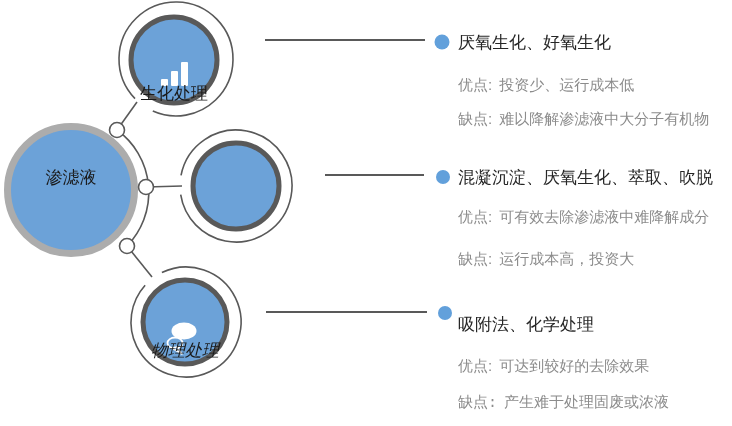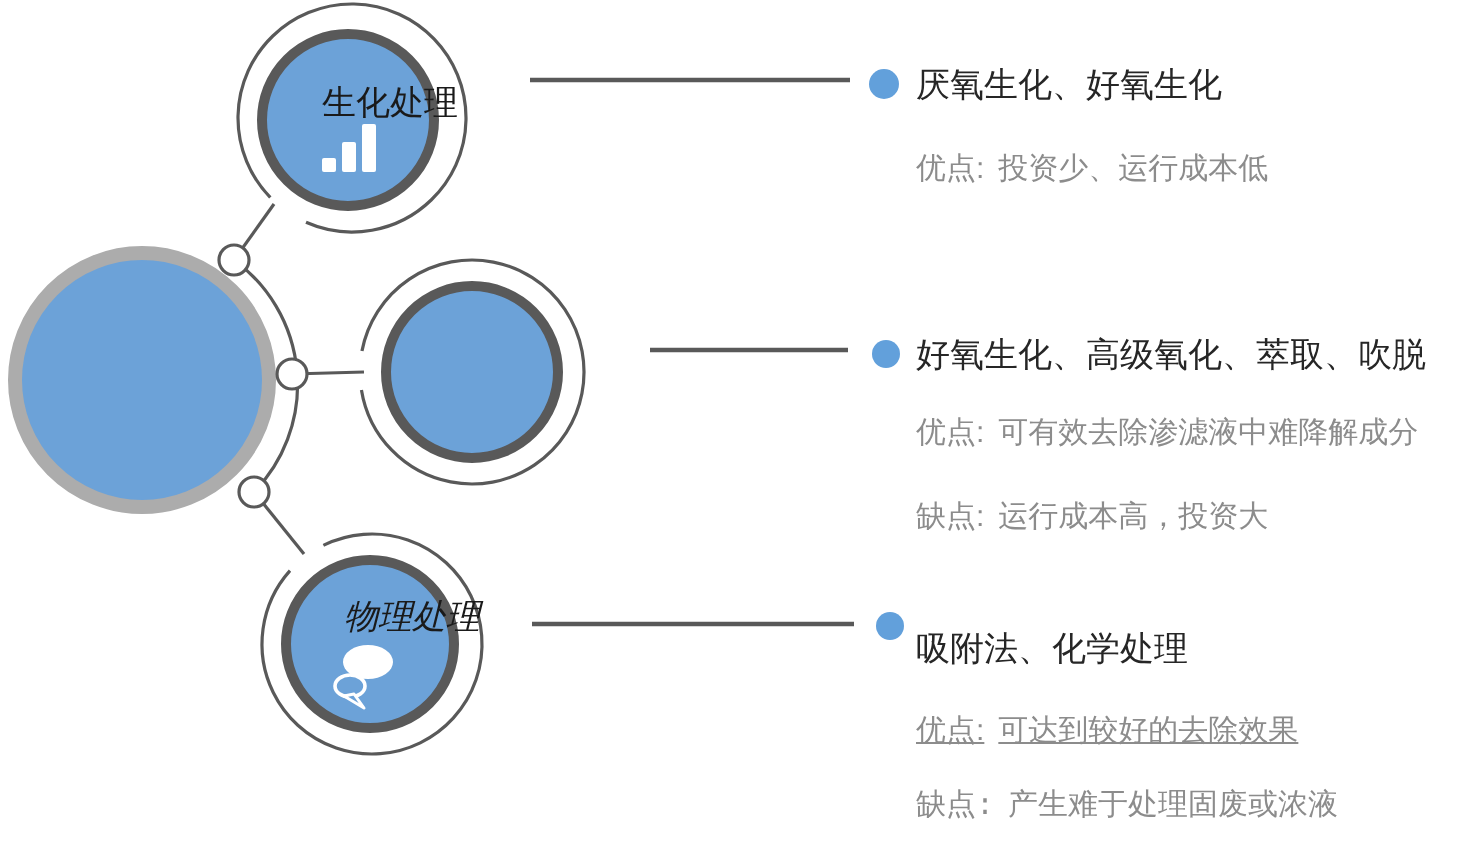--- a/index.html
+++ b/index.html
@@ -12,22 +12,22 @@
     font-family:"Liberation Sans","DejaVu Sans",sans-serif;overflow:hidden;
   }
   svg{position:absolute;left:0;top:0;}
   .thin{fill:none;stroke:var(--dark);stroke-width:1.6px;}
   .joint{fill:#fff;stroke:var(--dark);stroke-width:1.6px;}
   .center-c{fill:var(--blue);stroke:var(--centerring);stroke-width:7px;}
   .inner-c{fill:var(--blue);stroke:var(--dark);stroke-width:5px;}
   .leader{stroke:var(--dark);stroke-width:2.2px;}
   .bullet{fill:var(--bullet);}
   .node-label{
-    position:absolute;font-size:17px;color:var(--label);text-align:right;
-    white-space:nowrap;line-height:20px;
+    position:absolute;font-size:17px;color:var(--label);text-align:center;
+    white-space:nowrap;line-height:20px;margin-top:42px;
   }
   .center-label{
     position:absolute;left:1px;top:166px;width:140px;text-align:center;
     font-size:17px;line-height:24px;color:var(--label);
   }
   .tb-title{
     position:absolute;left:458px;font-size:17px;color:var(--title);
     white-space:nowrap;line-height:19px;
   }
   .tb-line{
@@ -79,38 +79,42 @@
     <line class="leader" x1="265" y1="40" x2="425" y2="40"></line>
     <line class="leader" x1="325" y1="175" x2="424" y2="175"></line>
     <line class="leader" x1="266" y1="312" x2="427" y2="312"></line>
 
     <circle class="bullet" cx="442" cy="42" r="7.5"></circle>
     <circle class="bullet" cx="443" cy="177" r="7"></circle>
     <circle class="bullet" cx="445" cy="313" r="7"></circle>
   </svg>
 
   <div class="center-label">
+    <div>渗滤液</div>
   </div>
   <div class="node-label" style="left:119px;top:42px;width:110px;">生化处理</div>
   <div class="node-label" style="left:130px;top:299px;width:110px;font-style:italic;">物理处理</div>
 
   <div class="tb-title" style="top:33px;">厌氧生化、好氧生化</div>
   <div class="tb-line" style="top:76px;">
     <span class="lbl">优点:</span><span>投资少、运行成本低</span>
   </div>
+  <div class="tb-line" style="top:110px;">
+    <span class="lbl">缺点:</span><span>难以降解渗滤液中大分子有机物</span>
+  </div>
 
-  <div class="tb-title" style="top:168px;">好氧生化、高级氧化、萃取、吹脱</div>
+  <div class="tb-title" style="top:168px;">混凝沉淀、厌氧生化、萃取、吹脱</div>
   <div class="tb-line" style="top:250px;">
     <span class="lbl">缺点:</span><span>运行成本高，投资大</span>
   </div>
   <div class="tb-line" style="top:208px;">
     <span class="lbl">优点:</span><span>可有效去除渗滤液中难降解成分</span>
   </div>
 
   <div class="tb-title" style="top:315px;">吸附法、化学处理</div>
-  <div class="tb-line" style="top:357px;text-decoration:underline;">
+  <div class="tb-line" style="top:357px;">
     <span class="lbl">优点:</span><span>可达到较好的去除效果</span>
   </div>
   <div class="tb-line" style="top:395px;font-family:Liberation Mono, monospace;">
     <span class="lbl">缺点:</span><span>产生难于处理固废或浓液</span>
   </div>
 
 </div>
 
 </body></html>

